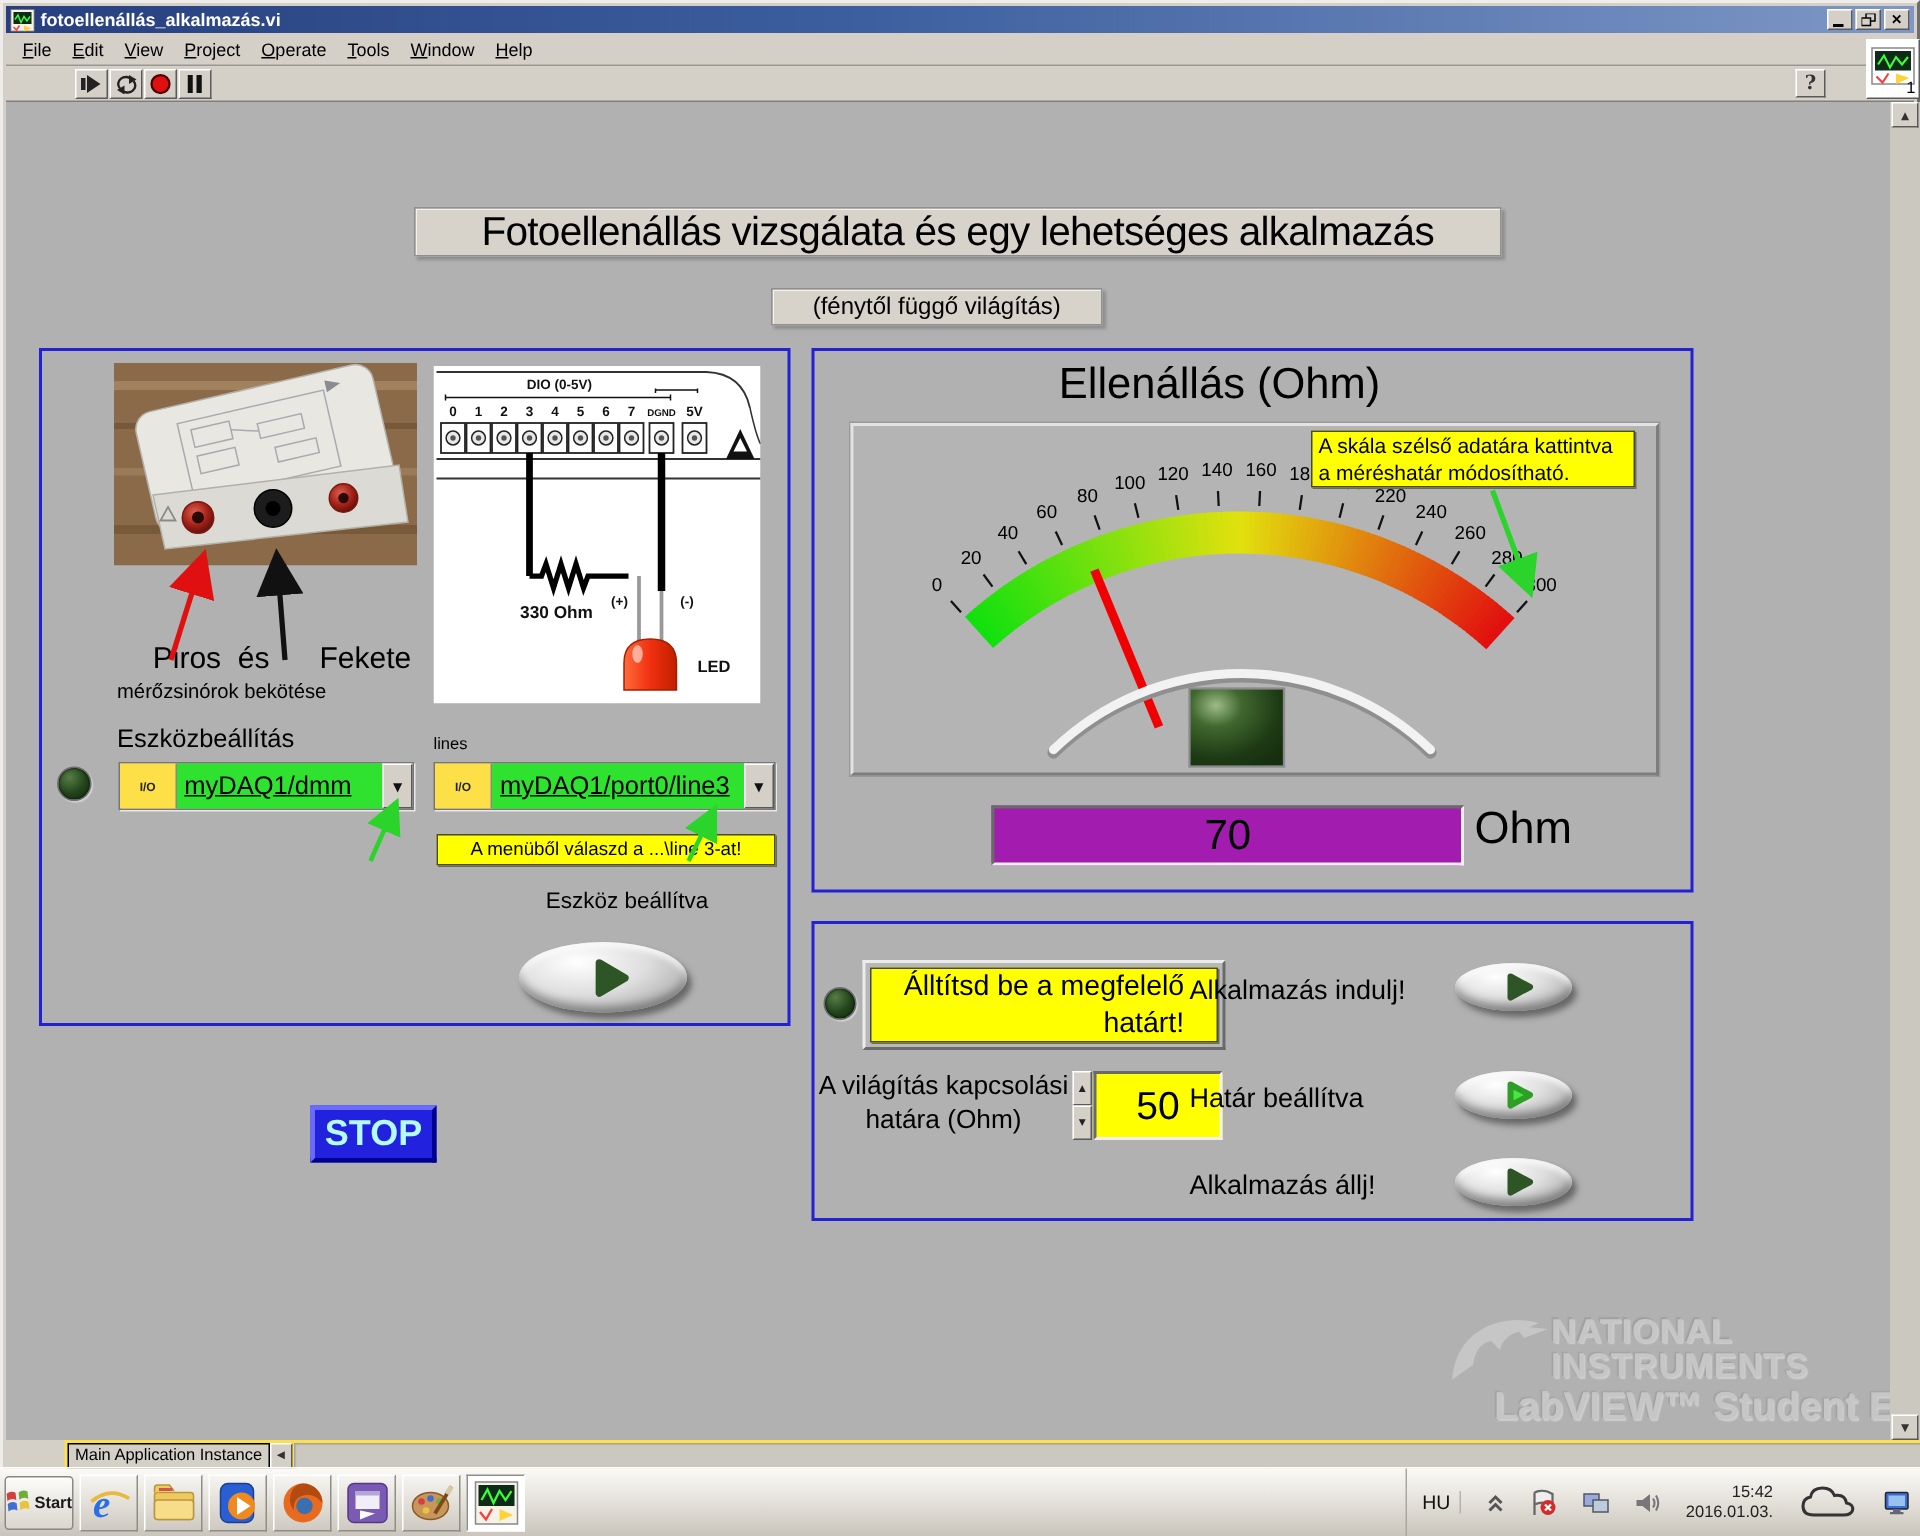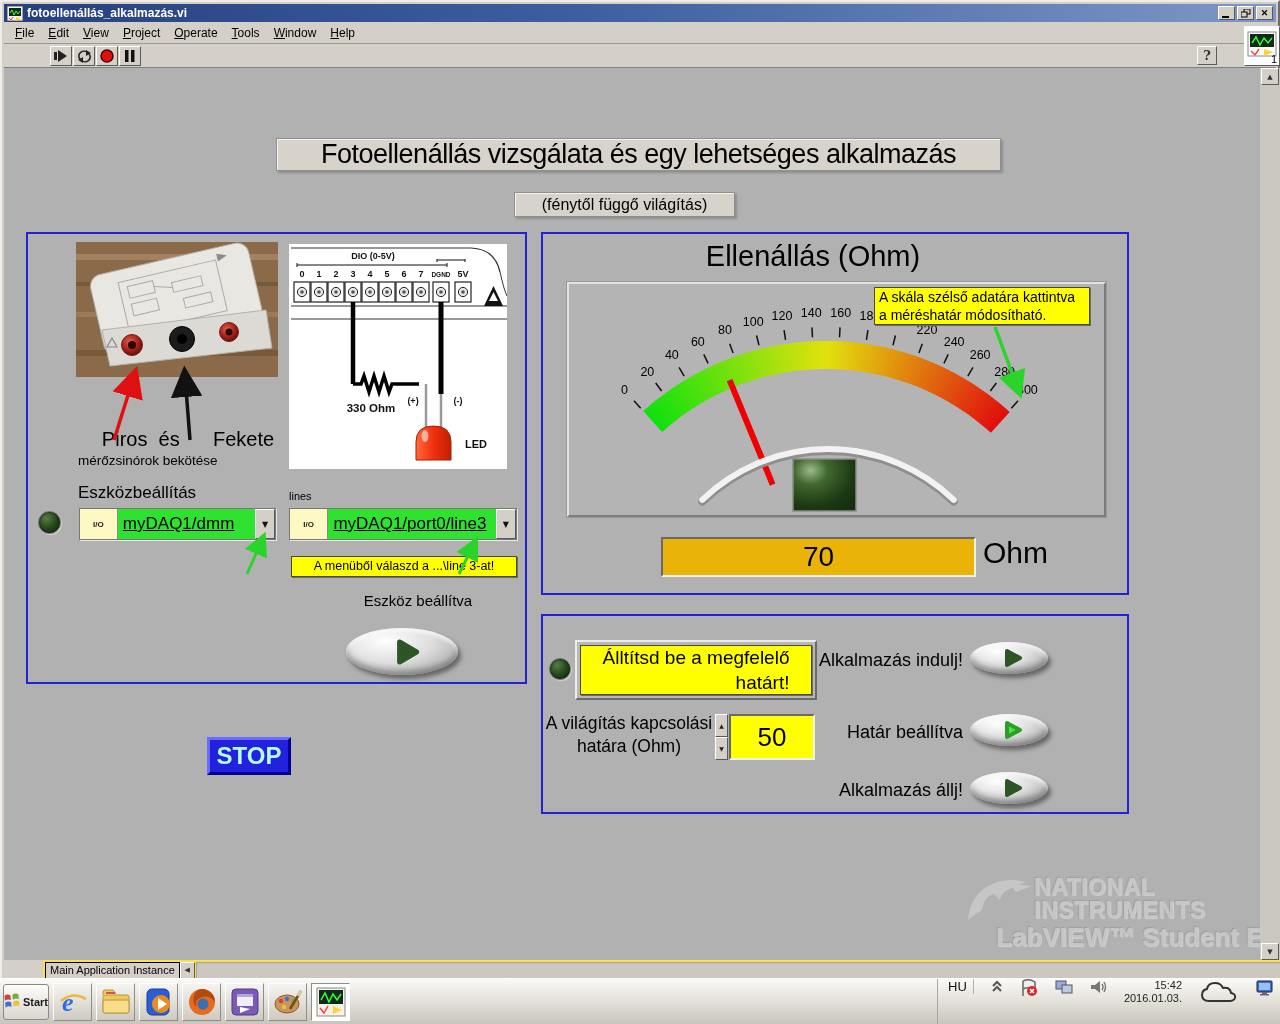--- a/index.html
+++ b/index.html
@@ -40,37 +40,37 @@
     box-shadow:inset 1px 1px 0 #f4f2ee,2px 2px 2px rgba(0,0,0,0.2);
     display:flex;align-items:center;justify-content:center;color:#000;}
   .blue-panel{border:2px solid #2222d4;position:absolute;}
   .yellow-tip{background:#ffff00;border:1px solid #4a4a30;box-shadow:1px 1px 0 #6a6a6a;
     color:#000;text-align:center;white-space:pre-line;}
   .led{border-radius:50%;border:1px solid #6e6e6e;
     background:radial-gradient(circle at 35% 30%,#567c46,#21421a 55%,#142c0e);
     box-shadow:inset 0 0 2px #000,1px 1px 1px rgba(255,255,255,0.45);}
   .dd{position:absolute;display:flex;border:1px solid #777;
     box-shadow:inset 1px 1px 0 #5f5f5f,1px 1px 0 #e8e8e8;height:32px;}
-  .dd-io{width:42px;background:#fef9c3;border-right:1px solid #8a8a8a;color:#222;
+  .dd-io{width:42px;background:#fde047;border-right:1px solid #8a8a8a;color:#222;
     font-size:8px;display:flex;align-items:center;justify-content:center;font-weight:bold;}
   .dd-val{background:#2fe22f;color:#000;font-size:17px;display:flex;align-items:center;
     padding-left:5px;white-space:nowrap;overflow:hidden;text-decoration:underline;}
   .dd-arrow{width:22px;background:#d4d0c8;border:1px solid;border-color:#fff #5a5a5a #5a5a5a #fff;
     display:flex;align-items:center;justify-content:center;font-size:8px;color:#111;
     font-family:"DejaVu Sans",sans-serif;}
   .oval{border-radius:50%;
     background:radial-gradient(ellipse at 35% 28%,#ffffff,#dedede 45%,#9b9b9b 95%);
     box-shadow:3px 4px 4px rgba(30,30,30,0.5),inset 0 -4px 6px rgba(0,0,0,0.3),
       inset 0 3px 4px rgba(255,255,255,0.9);position:absolute;}
   .oval svg{position:absolute;left:54%;top:50%;transform:translate(-40%,-50%);}
   .sunken{border:2px solid;border-color:#6a6a6a #f0f0f0 #f0f0f0 #6a6a6a;}
   .spinbtn{width:13px;height:23px;background:#d4d0c8;border:1px solid;
     border-color:#fff #5a5a5a #5a5a5a #fff;display:flex;align-items:center;
     justify-content:center;font-size:6px;color:#222;font-family:"DejaVu Sans",sans-serif;}
-  .ctl-label{font-size:18px;color:#000;text-align:right;}
+  .ctl-label{font-size:18px;color:#000;}
   #stop-btn{position:absolute;left:203px;top:669px;width:84px;height:38px;background:#2121de;
     border:3px solid;border-color:#6b6bff #000090 #000090 #6b6bff;color:#b4fcfc;
     font-size:24px;font-weight:bold;display:flex;align-items:center;justify-content:center;}
   #watermark{position:absolute;left:952px;top:806px;width:300px;height:86px;color:#c6c6c6;
     text-shadow:1px 1px 1px rgba(255,255,255,0.4),-1px -1px 1px rgba(0,0,0,0.10);}
   #wm-l1,#wm-l2{position:absolute;left:78px;font-weight:bold;font-size:23px;letter-spacing:0.5px;}
   #wm-l3{position:absolute;left:40px;top:48px;font-weight:bold;font-size:26px;white-space:nowrap;}
 
   
   #vscroll{position:absolute;right:0;top:0;width:20px;height:892px;background:#cbc8c0;}
@@ -91,21 +91,21 @@
   #taskbar{position:absolute;left:0;top:978px;width:1280px;height:46px;
     background:linear-gradient(#fbfaf8,#e6e3dc 45%,#c9c5bc);border-top:1px solid #fff;
     display:flex;align-items:center;}
   #start-btn{width:46px;height:36px;margin-left:3px;border-radius:3px;
     background:linear-gradient(#fdfcfa,#dad6ce);border:1px solid #8a8a84;
     box-shadow:inset 0 1px 0 #fff;display:flex;align-items:center;justify-content:center;gap:2px;}
   #start-btn span{font-size:11px;font-weight:bold;color:#1a1a1a;}
   .ql{width:39px;height:38px;margin-left:4px;border:1px solid;
     border-color:#fff #8f8d87 #8f8d87 #fff;display:flex;align-items:center;justify-content:center;}
   .ql.pressed{background:#fff;border-color:#8f8d87 #fff #fff #8f8d87;}
-  #tray{margin-left:auto;height:100%;display:flex;align-items:flex-start;gap:17px;
+  #tray{margin-left:auto;height:100%;display:flex;align-items:center;gap:17px;
     border-left:1px solid #aaa7a0;padding:0 6px 0 10px;}
   #tray-lang{font-size:13px;color:#111;padding-right:6px;border-right:1px solid #b5b2aa;}
   #tray-clock{font-size:11px;color:#222;text-align:right;line-height:13px;}
 </style>
 </head>
 <body>
 
 <div id="frame">
 
   <div id="titlebar">
@@ -519,21 +519,21 @@
 
       <svg class="abs" style="left:0;top:0;pointer-events:none;" width="584" height="359">
         <defs>
             <marker id="ahg2" markerWidth="8" markerHeight="8" refX="5" refY="4" orient="auto">
           <polygon points="0,0 8,4 0,8" fill="#2bd42b"></polygon>
             </marker>
           </defs>
         <line x1="452" y1="93" x2="475" y2="155" stroke="#2bd42b" stroke-width="3.5" marker-end="url(#ahg2)"></line>
       </svg>
 
-      <div class="sunken abs" style="left:118px;top:303px;width:315px;height:40px;background:#eab308;
+      <div class="sunken abs" style="left:118px;top:303px;width:315px;height:40px;background:#a21caf;
             display:flex;align-items:center;justify-content:center;font-size:28px;color:#000;">70</div>
       <div class="abs" style="left:440px;top:302px;font-size:30px;color:#000;">Ohm</div>
     </div>
 
     <div class="blue-panel" style="left:537px;top:546px;width:588px;height:200px;">
       <div class="led abs" style="left:6px;top:42px;width:22px;height:22px;"></div>
 
       <div class="abs" style="left:32px;top:24px;width:242px;height:60px;background:#b8b8b8;padding:3px;
             border:2px solid;border-color:#ececec #6a6a6a #6a6a6a #ececec;">
         <div class="yellow-tip" style="width:100%;height:100%;font-size:19px;line-height:25px;display:flex;align-items:center;justify-content:center;text-align:right;">Álltítsd be a megfelelő

